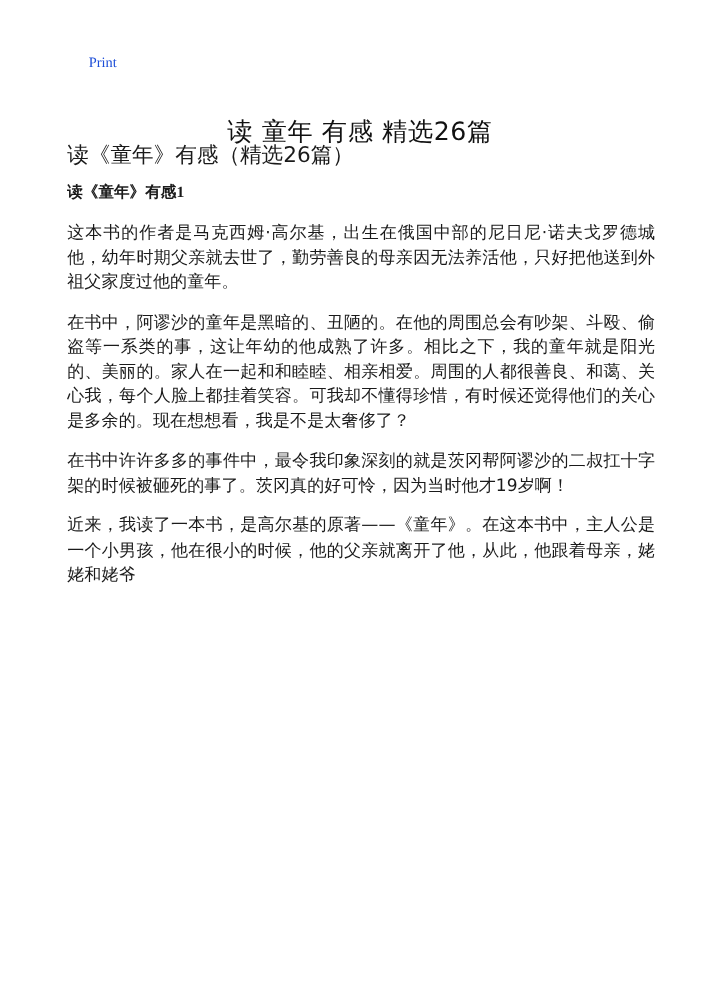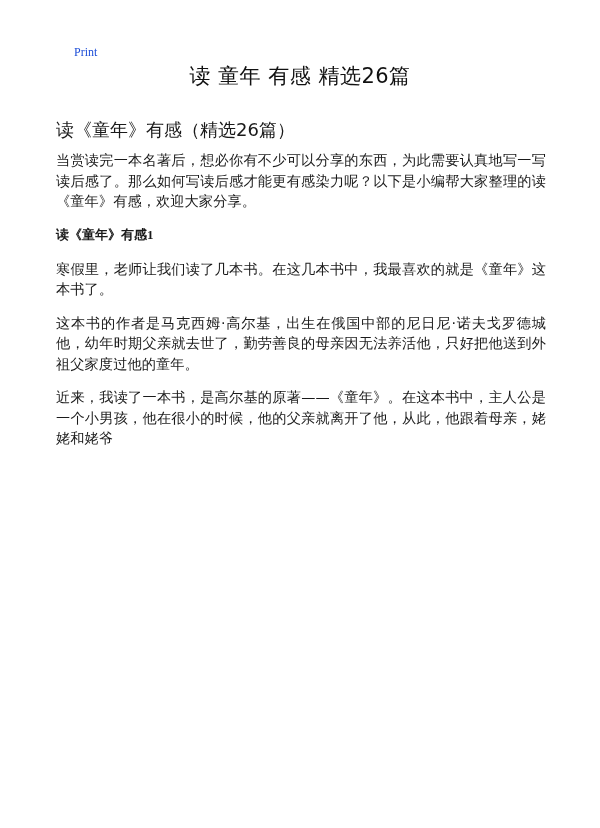--- a/index.html
+++ b/index.html
@@ -1,32 +1,32 @@
 <!DOCTYPE html>
 <html><head>
 <meta charset="utf-8">
 <style>
   html, body { margin: 0; padding: 0; background: #ffffff; }
   body { width: 600px; height: 828px; overflow: hidden; position: relative;
          font-family: "DejaVu Sans", "Liberation Sans", sans-serif; color: #1a1a1a; }
   .print { position: absolute; left: 54px; top: 45px; font-family: "Liberation Serif", serif; font-size: 12px; color: #1d4ed8; margin-left: 20px; }
-  .title { position: absolute; left: 0; width: 600px; top: 62px; text-align: center; font-size: 21px; letter-spacing: 0.5px; color: #111; }
+  .title { position: absolute; left: 0; width: 600px; top: 96px; text-align: center; font-size: 21px; letter-spacing: 0.5px; color: #111; }
   .content { position: absolute; left: 56px; top: 120px; width: 490px; }
   .subtitle { font-size: 18px; line-height: 20px; margin: 0 0 10px 0; }
   p.para { font-size: 14.2px; line-height: 20.5px; margin: 0 0 13px 0; text-align: justify; letter-spacing: 0.1px; }
   h2.section { font-size: 13px; font-weight: bold; margin: 4px 0 14px 0; line-height: 20px; font-family: Liberation Serif, serif; }
 </style>
 </head>
 <body>
 
 <div class="print">Print</div>
 <h1 class="title" style="margin:0;font-weight:normal;">读 童年 有感 精选26篇</h1>
 
 <div class="content">
   <div class="subtitle">读《童年》有感（精选26篇）</div>
-  <p class="para">当赏读完一本名著后，想必你有不少可以分享的东西，为此需要认真地写一写读后感了。那么如何写读后感才能更有感染力呢？以下是小编帮大家整理的读《童年》有感，欢迎大家分享。</p>
 
   <h2 class="section">读《童年》有感1</h2>
-  <p class="para">寒假里，老师让我们读了几本书。在这几本书中，我最喜欢的就是《童年》这本书了。</p>
   <p class="para">这本书的作者是马克西姆·高尔基，出生在俄国中部的尼日尼·诺夫戈罗德城他，幼年时期父亲就去世了，勤劳善良的母亲因无法养活他，只好把他送到外祖父家度过他的童年。</p>
+  <p class="para">在书中，阿谬沙的童年是黑暗的、丑陋的。在他的周围总会有吵架、斗殴、偷盗等一系类的事，这让年幼的他成熟了许多。相比之下，我的童年就是阳光的、美丽的。家人在一起和和睦睦、相亲相爱。周围的人都很善良、和蔼、关心我，每个人脸上都挂着笑容。可我却不懂得珍惜，有时候还觉得他们的关心是多余的。现在想想看，我是不是太奢侈了？</p>
+  <p class="para">在书中许许多多的事件中，最令我印象深刻的就是茨冈帮阿谬沙的二叔扛十字架的时候被砸死的事了。茨冈真的好可怜，因为当时他才19岁啊！</p>
 
   <p class="para">近来，我读了一本书，是高尔基的原著——《童年》。在这本书中，主人公是一个小男孩，他在很小的时候，他的父亲就离开了他，从此，他跟着母亲，姥姥和姥爷</p>
 </div>
 
 </body></html>

